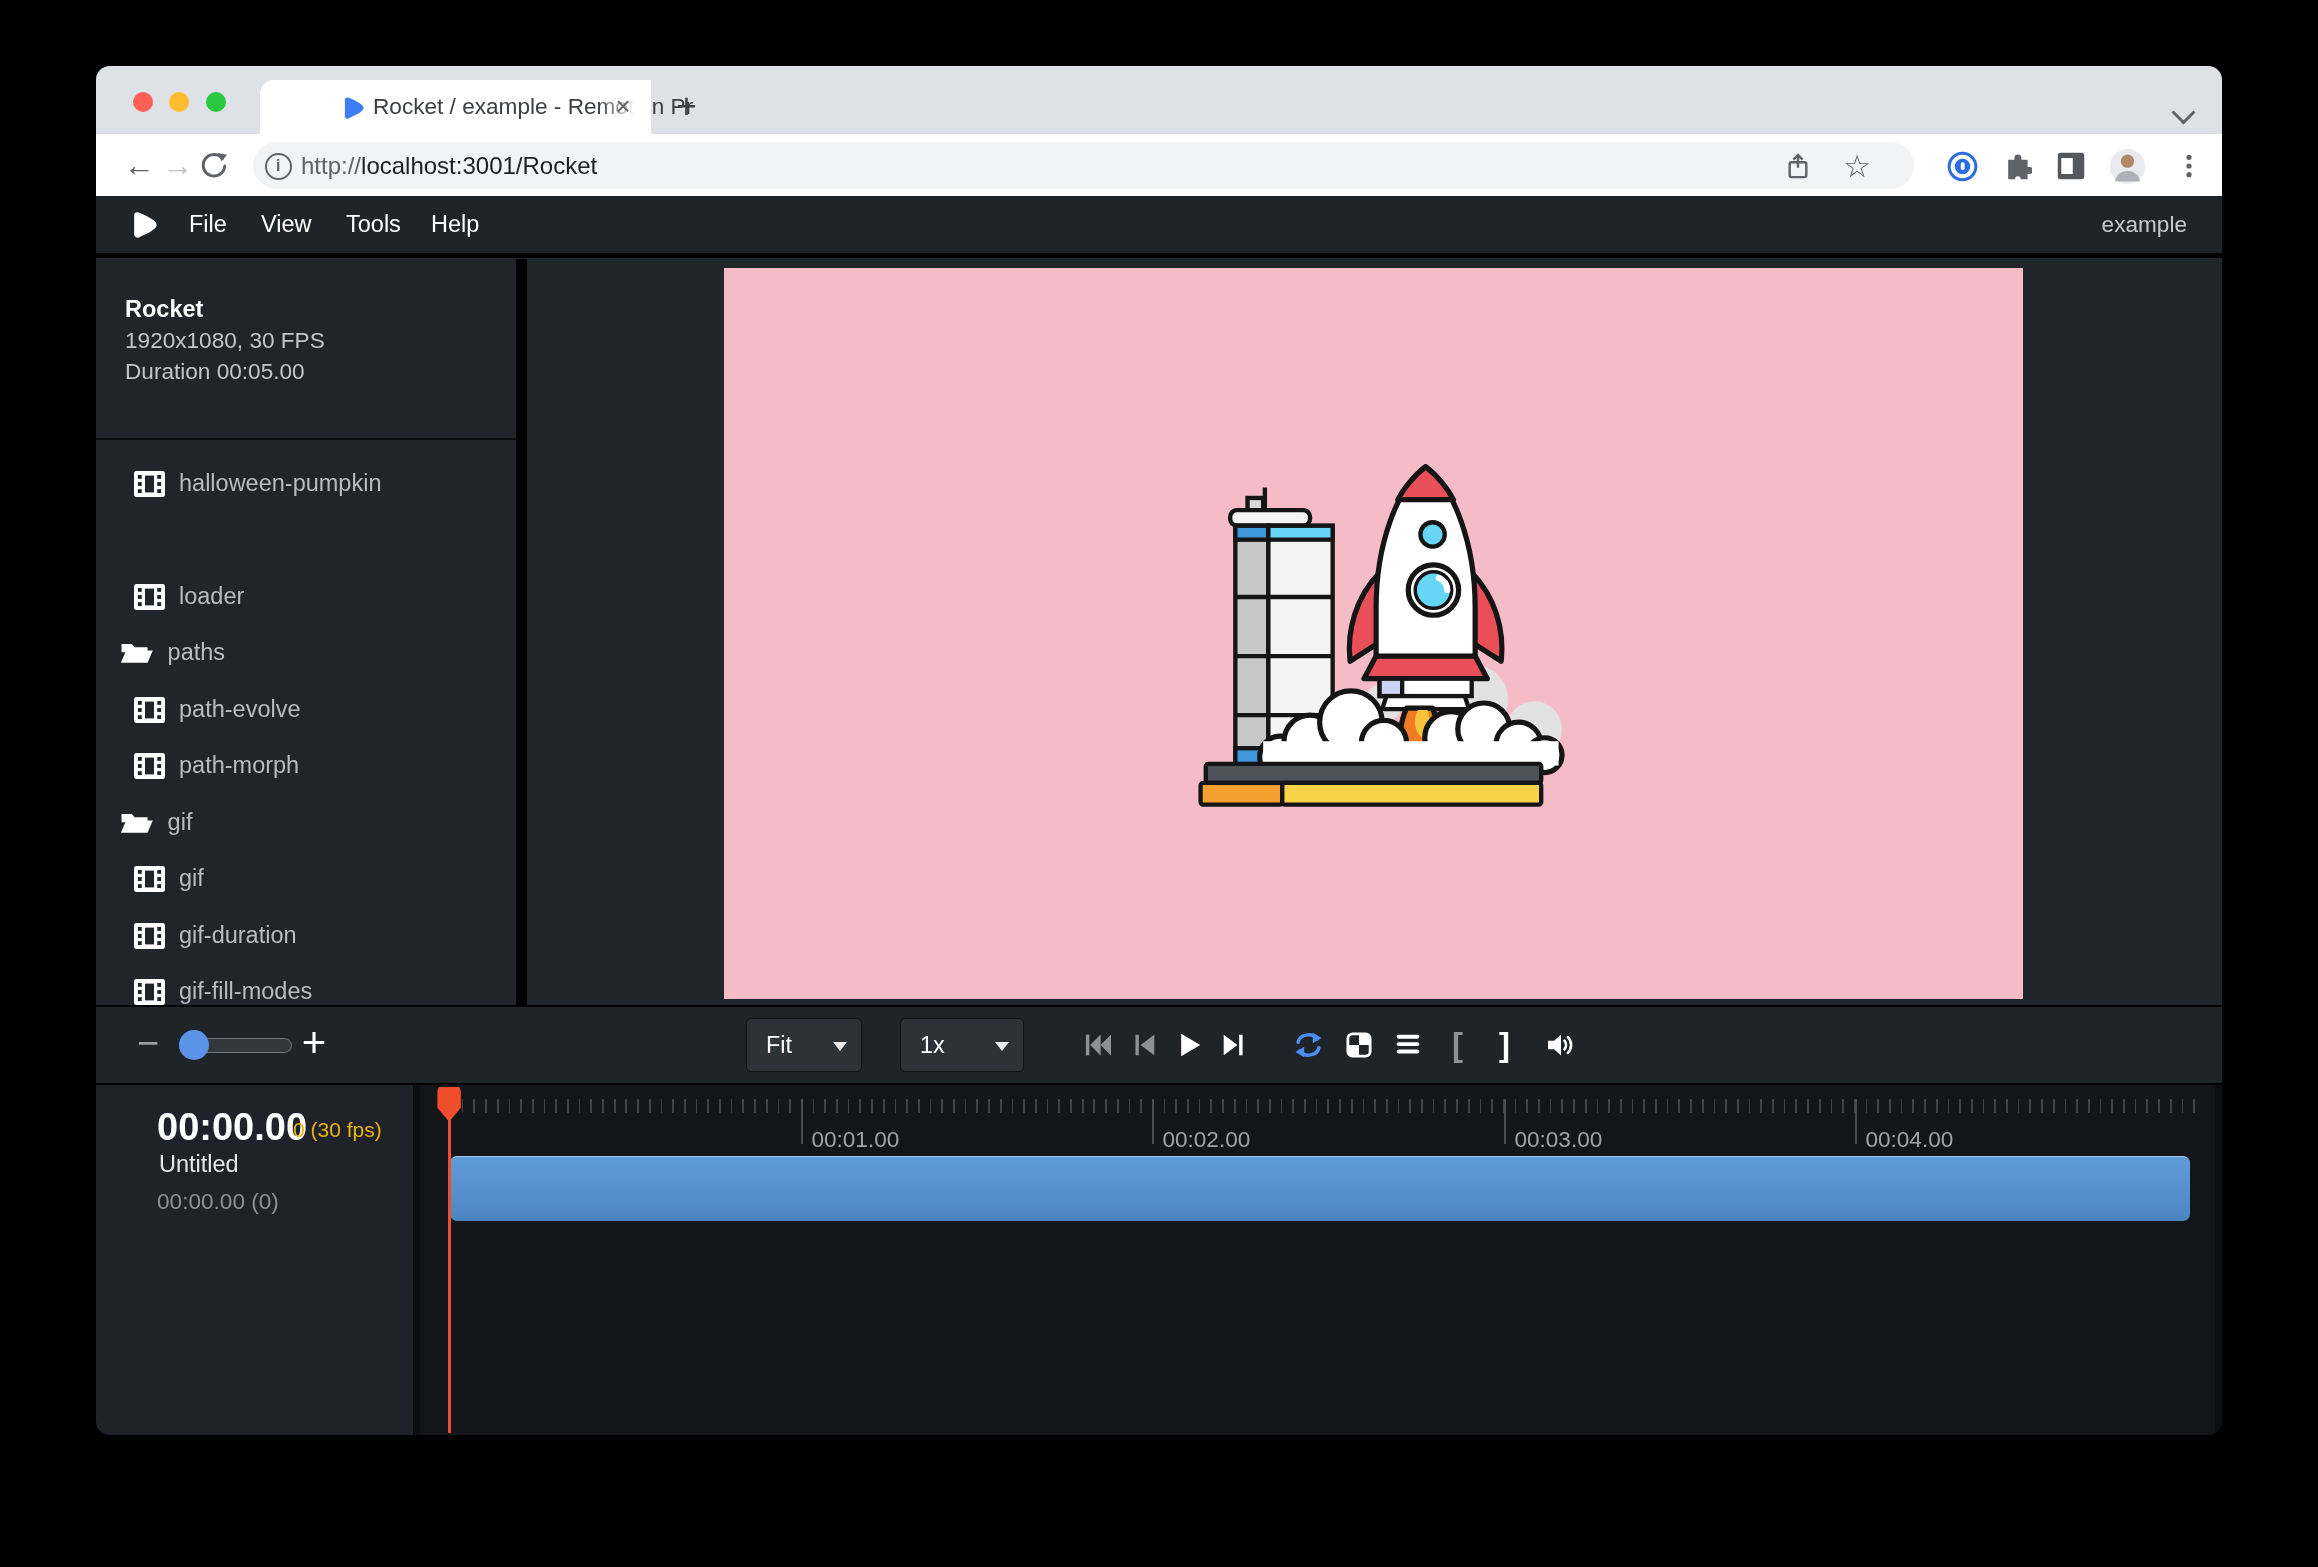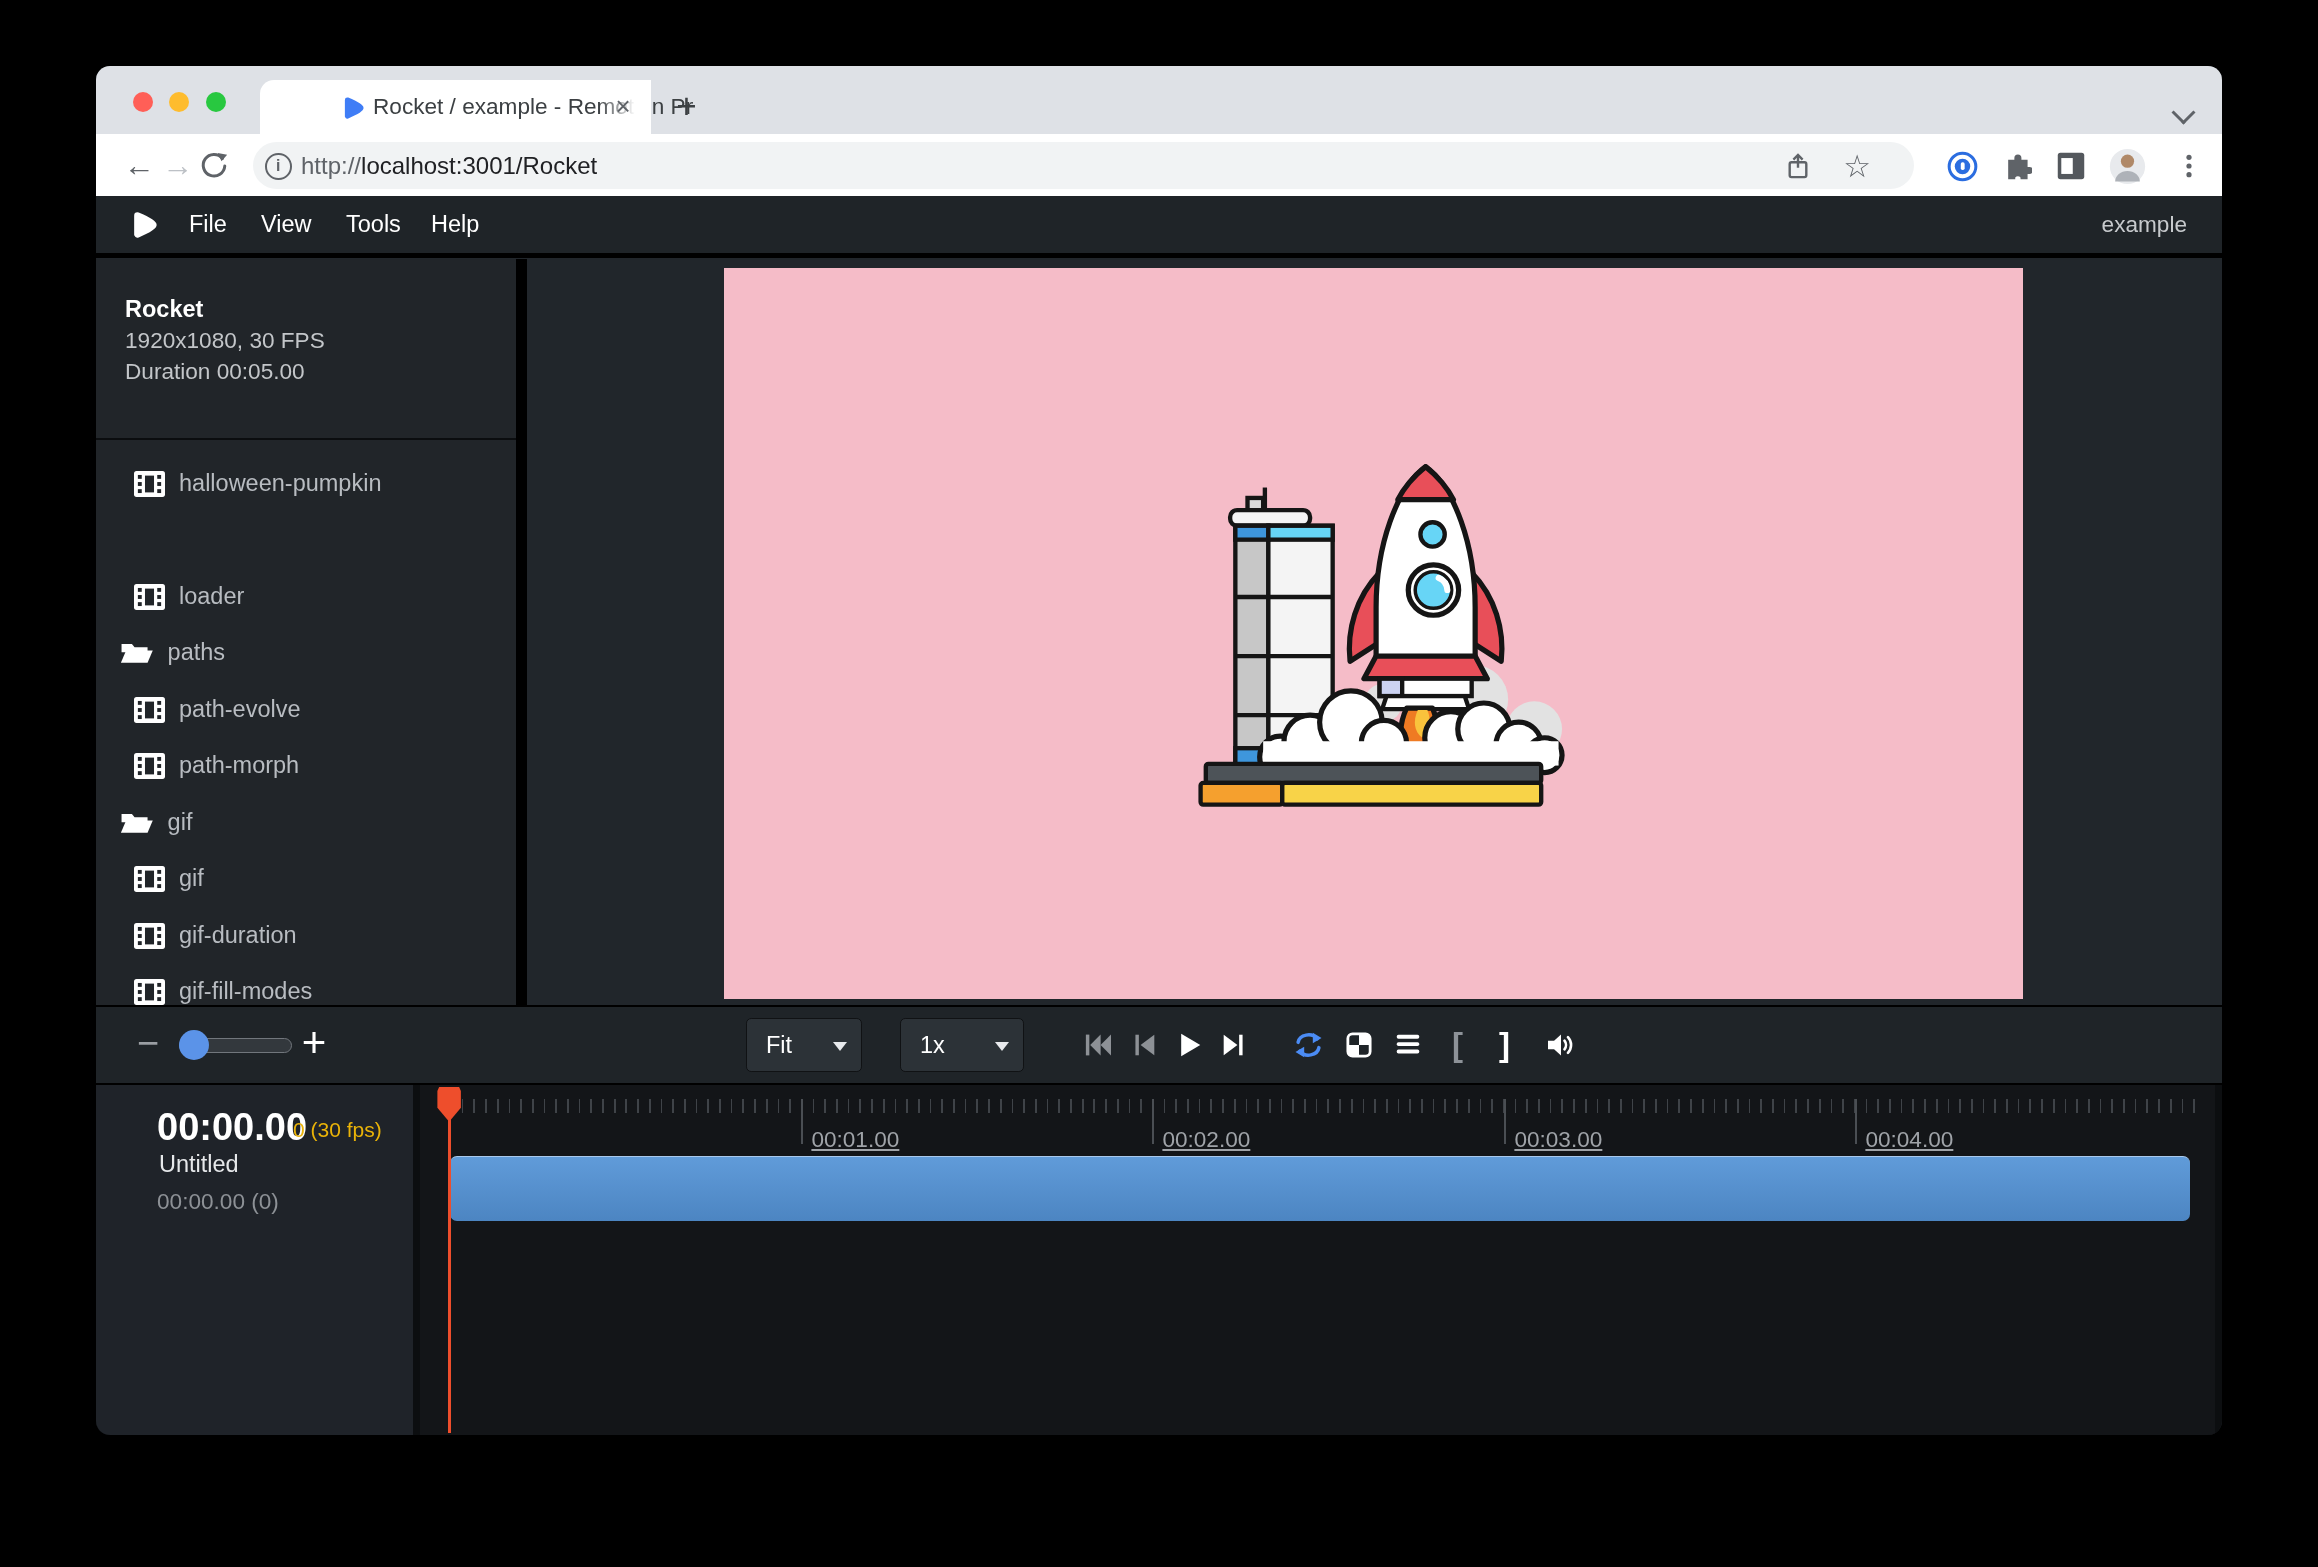--- a/index.html
+++ b/index.html
@@ -57,21 +57,21 @@
   .timeline{left:0;top:1019px;width:2126px;height:350px;background:#0c0e10;padding-left:24px;}
   .tlpanel{left:0;top:0;width:317px;height:350px;background:#1f2329;border-radius:0 0 0 14px;}
   .bigtime{left:61px;top:21px;font-size:38px;font-weight:bold;color:#fff;}
   .frameinfo{left:197px;top:33px;font-size:21px;color:#eab308;text-align:center;}
   .trackname{left:63px;top:66px;font-size:23.5px;color:#e6e8ea;}
   .tracktime{left:61px;top:104px;font-size:22.6px;color:#8d9196;}
   .trackarea{left:324px;top:0;width:1795px;height:350px;background:#131518;}
   .frameticks{left:30px;top:14px;width:1748px;height:14px;
     background:repeating-linear-gradient(to right,#3f4348 0px,#3f4348 1.7px,transparent 1.7px,transparent 11.7px);}
   .sectick{top:14px;width:1.7px;height:45px;background:#4a4e53;}
-  .seclabel{position:absolute;left:10.4px;top:28px;font-size:22.6px;color:#9fa3a8;white-space:nowrap;text-decoration:underline;}
+  .seclabel{position:absolute;left:10.4px;top:28px;font-size:22.6px;color:#9fa3a8;white-space:nowrap;}
   .bluebar{left:30px;top:71px;width:1740px;height:65px;border-radius:7px;
     background:linear-gradient(#609bd9,#4c85c2);border-top:1.7px solid #a9c9ec;box-sizing:border-box;}
   .phline{left:28px;top:1.7px;width:2.6px;height:346px;background:#ee4e2c;}
   .phhead{left:17.4px;top:1.7px;width:23.5px;height:35px;background:#ee4e2c;
     clip-path:polygon(8% 0,92% 0,100% 12%,100% 60%,50% 100%,0 60%,0 12%);}
 </style>
 </head>
 <body>
 
 <div class="window">

